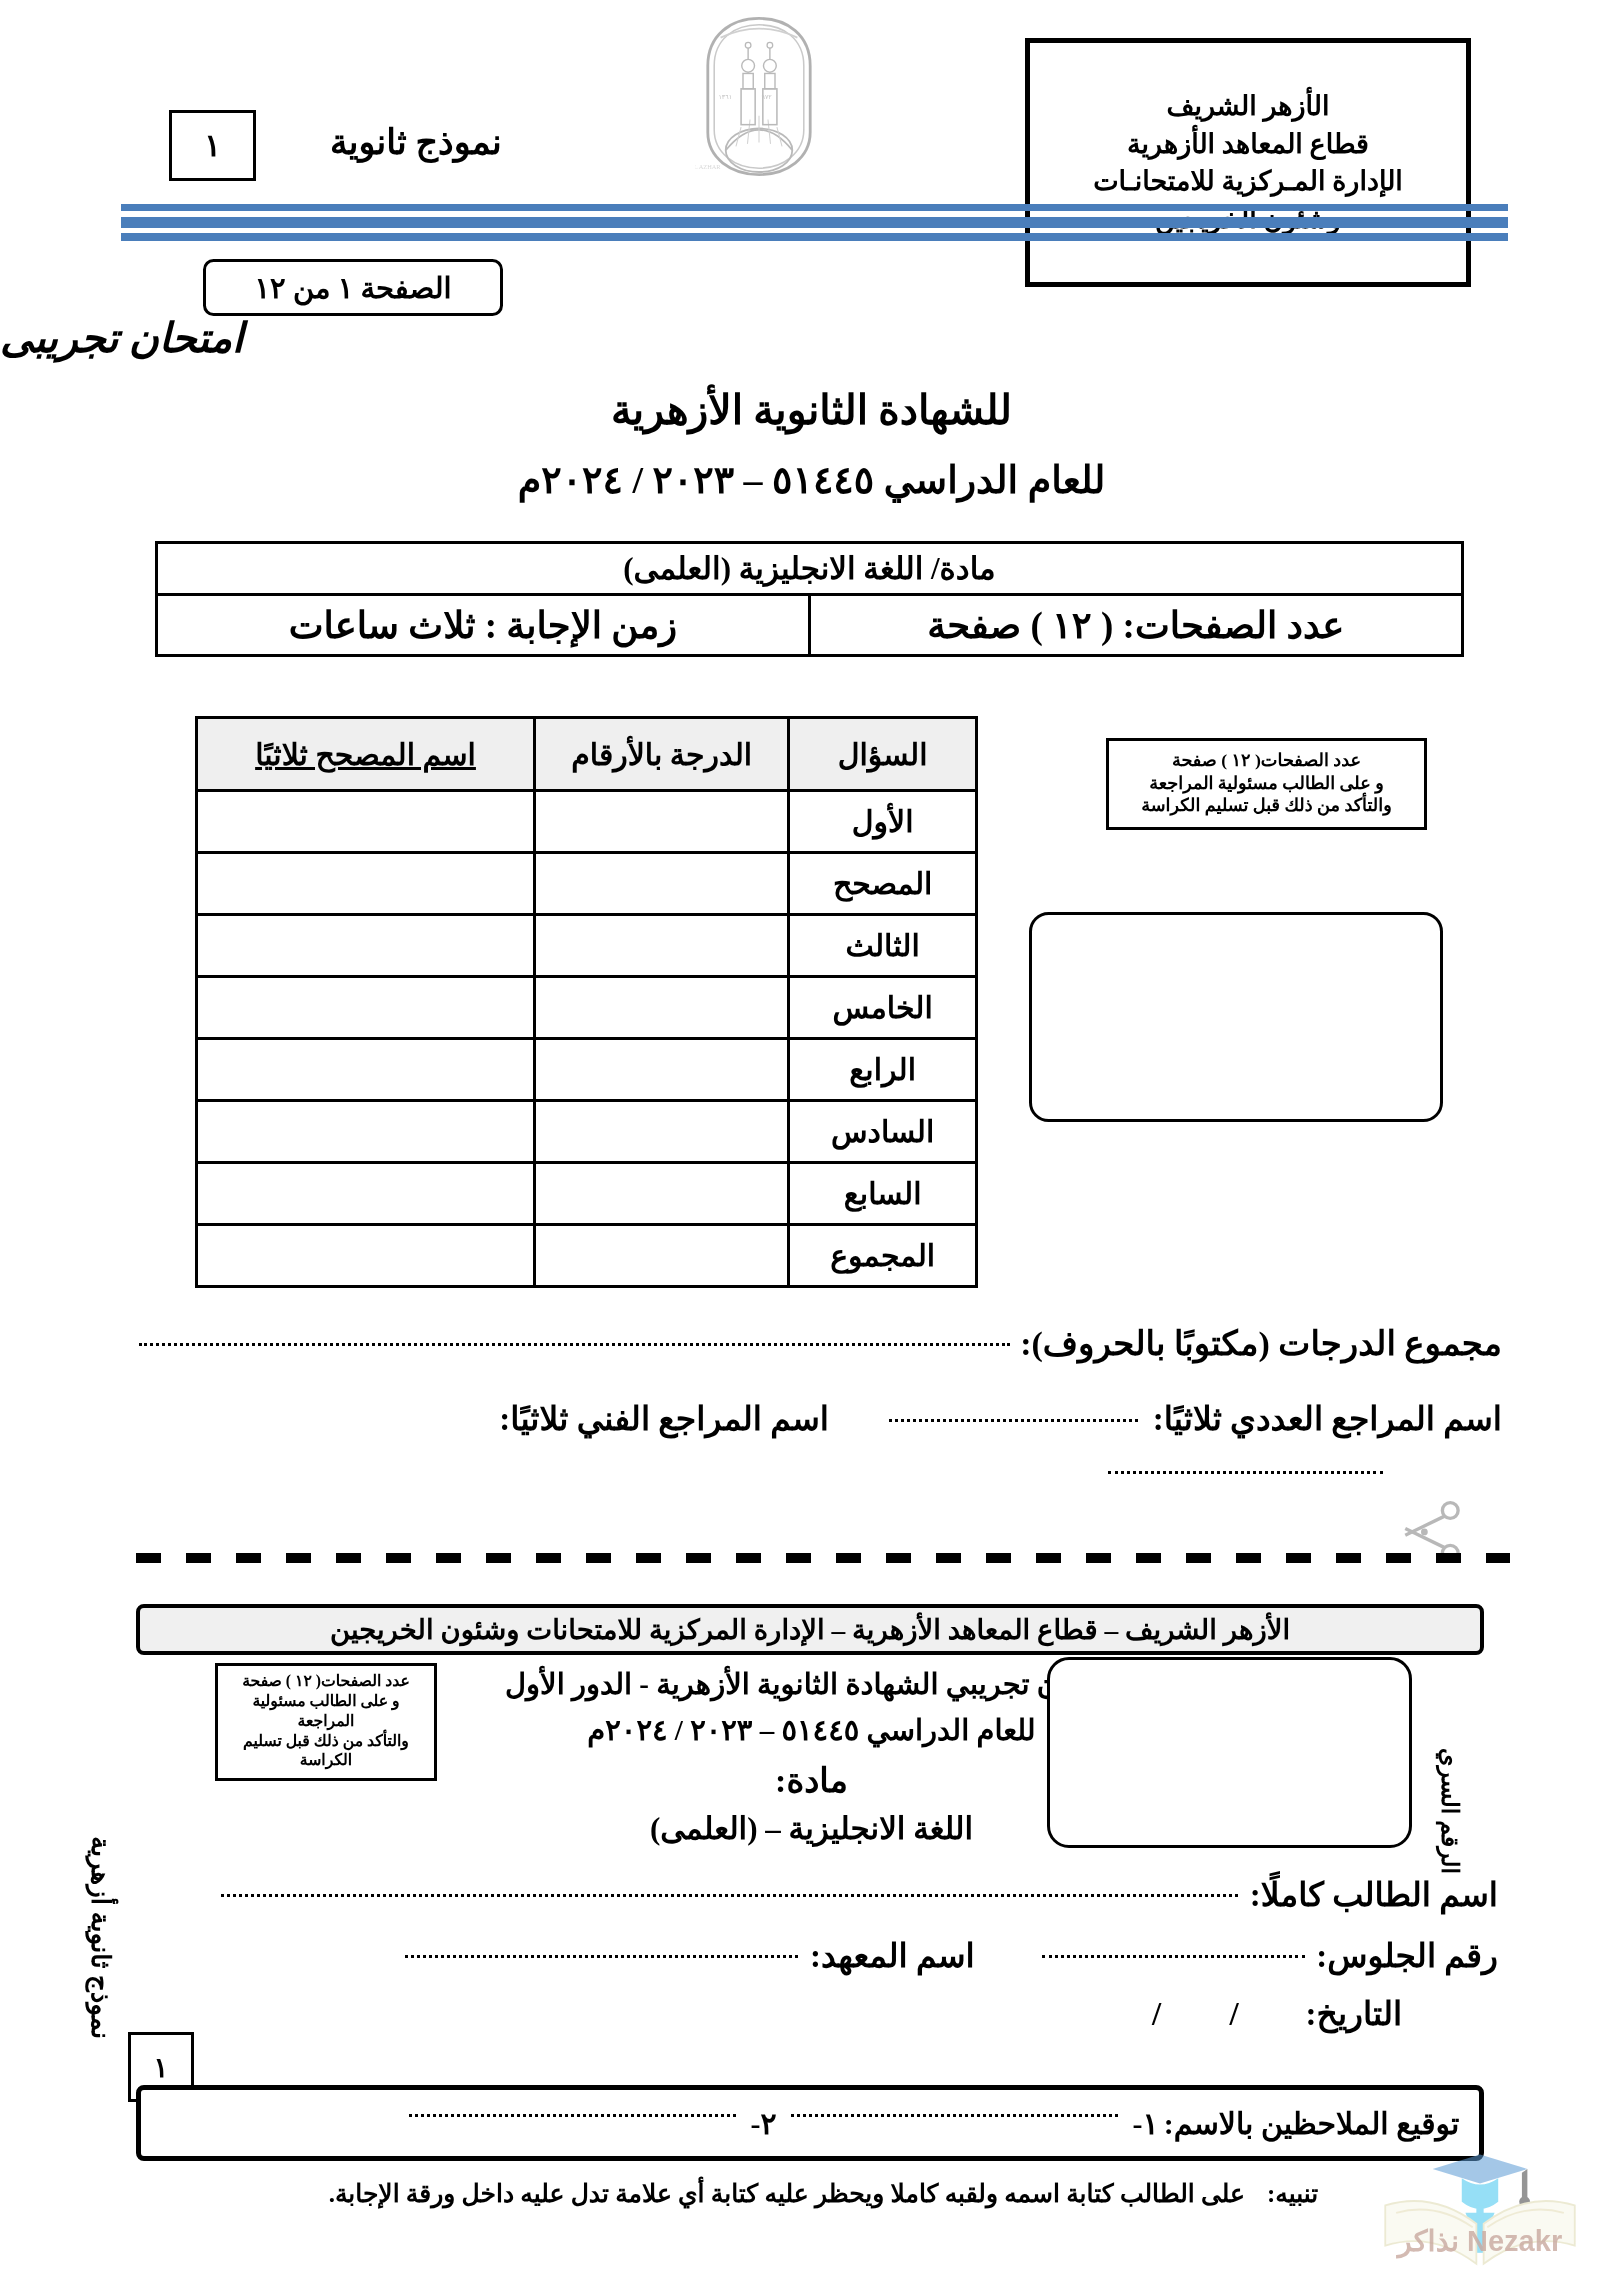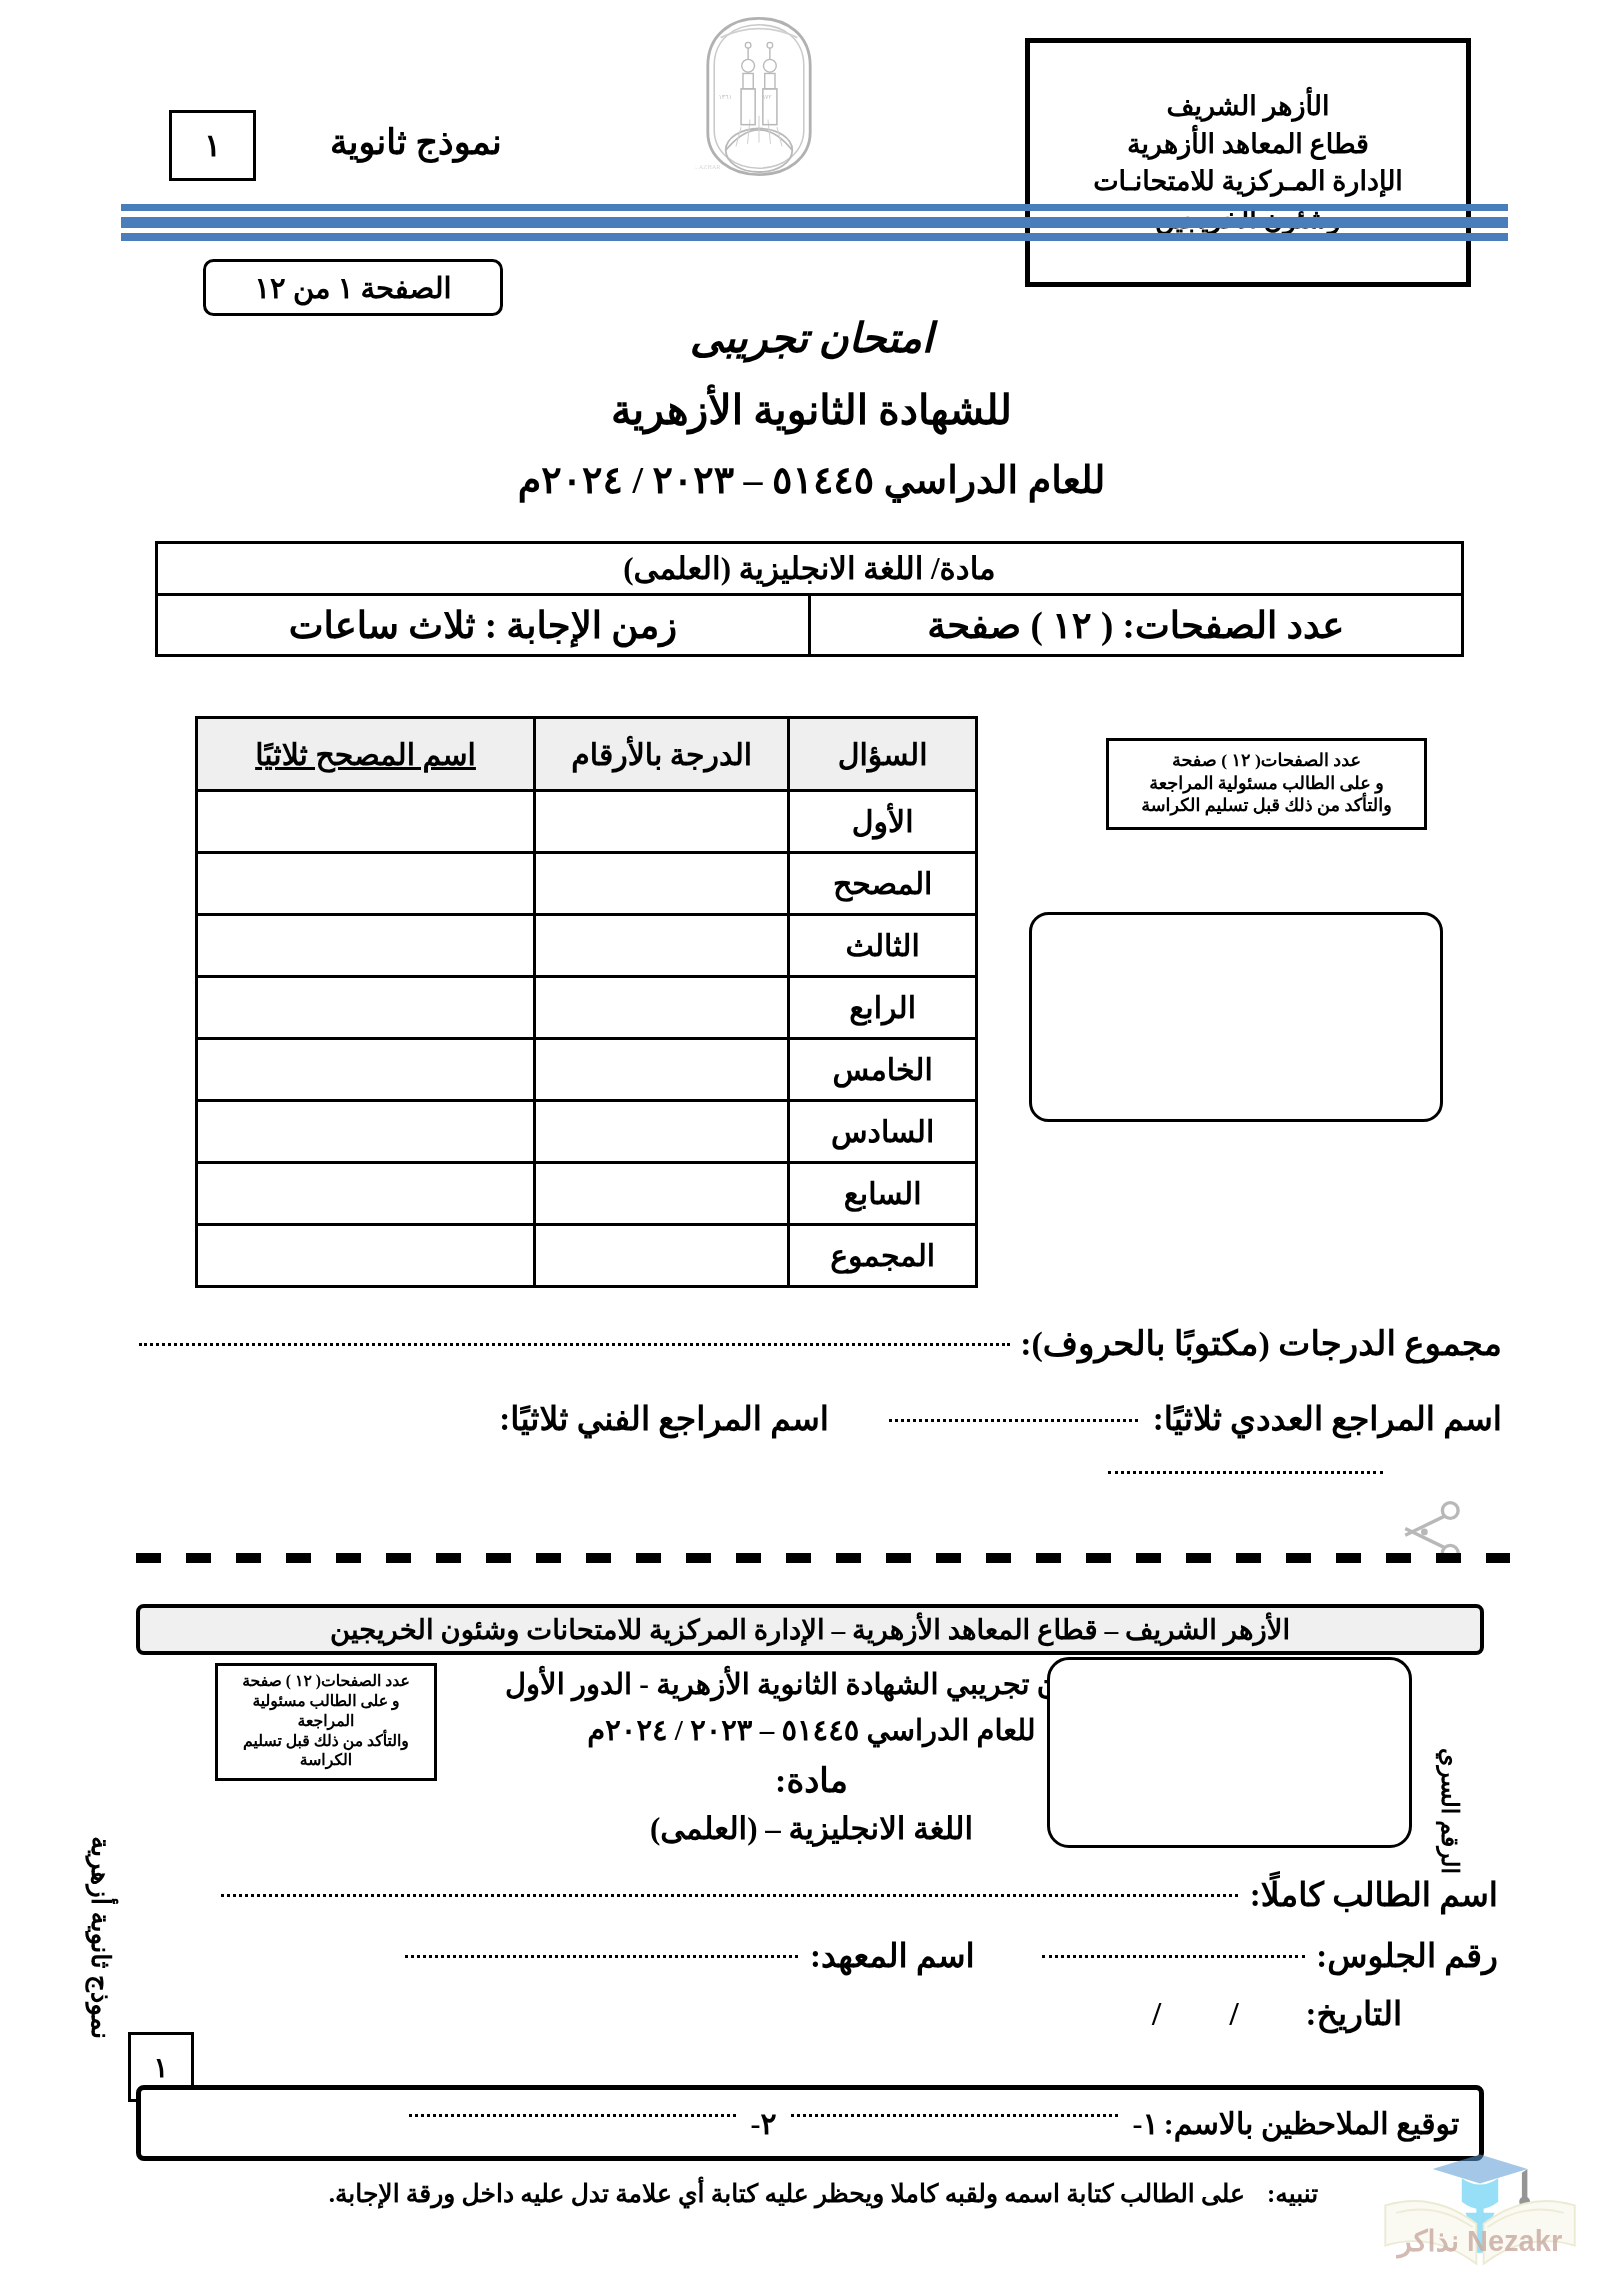--- a/index.html
+++ b/index.html
@@ -115,21 +115,21 @@
     background: #fff;
     margin-left: 8px;
   }
 
   
   .title-main {
     position: absolute;
     top: 314px;
     left: 0;
     width: 1623px;
-    text-align: center;
+    text-align: left;
     font-size: 41px;
     font-weight: bold;
     font-style: italic;
   }
   .title-sub {
     position: absolute;
     top: 386px;
     left: 0;
     width: 1623px;
     text-align: center;
@@ -583,26 +583,26 @@
         <td>المصحح</td>
         <td></td>
         <td></td>
       </tr>
       <tr>
         <td>الثالث</td>
         <td></td>
         <td></td>
       </tr>
       <tr>
+        <td>الخامس</td>
+        <td></td>
+        <td></td>
+      </tr>
+      <tr>
         <td>الرابع</td>
-        <td></td>
-        <td></td>
-      </tr>
-      <tr>
-        <td>الخامس</td>
         <td></td>
         <td></td>
       </tr>
       <tr>
         <td>السادس</td>
         <td></td>
         <td></td>
       </tr>
       <tr>
         <td>السابع</td>

